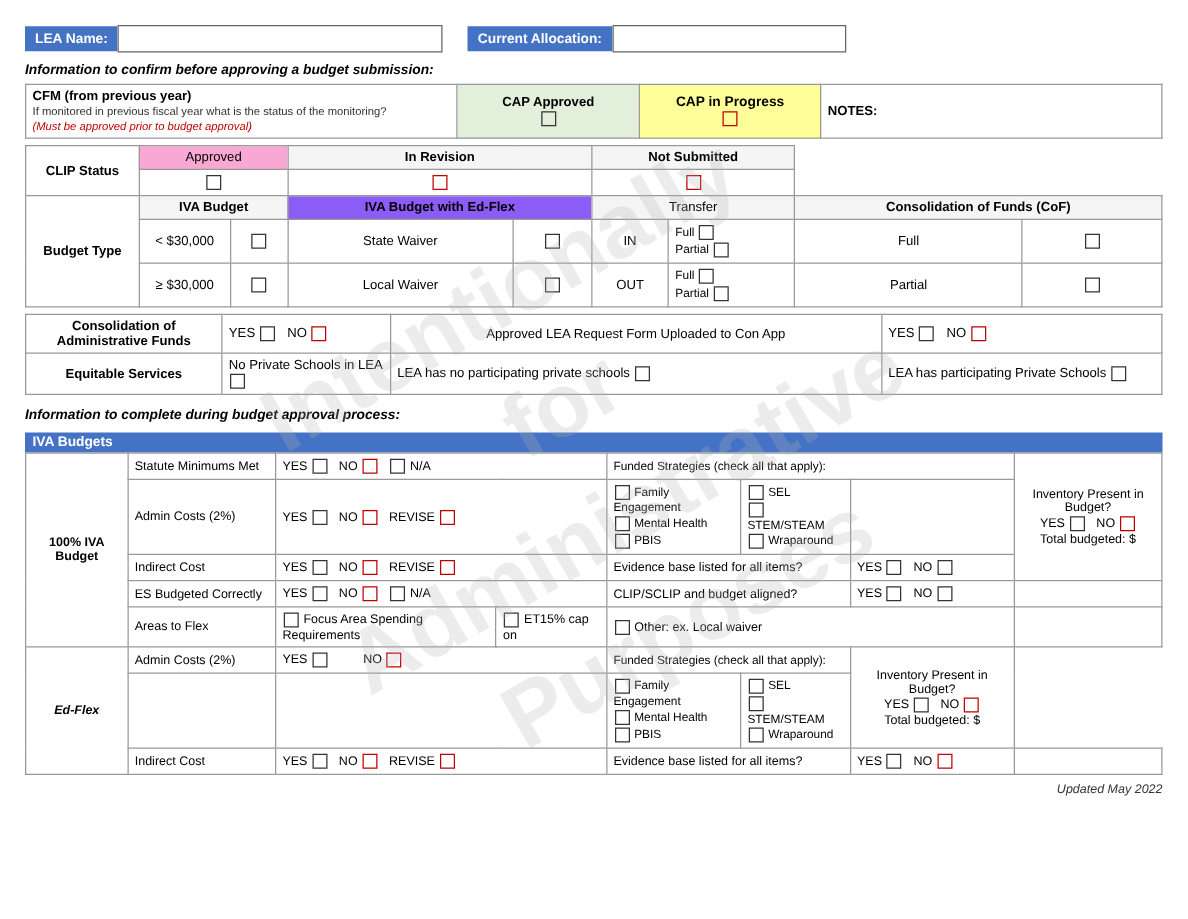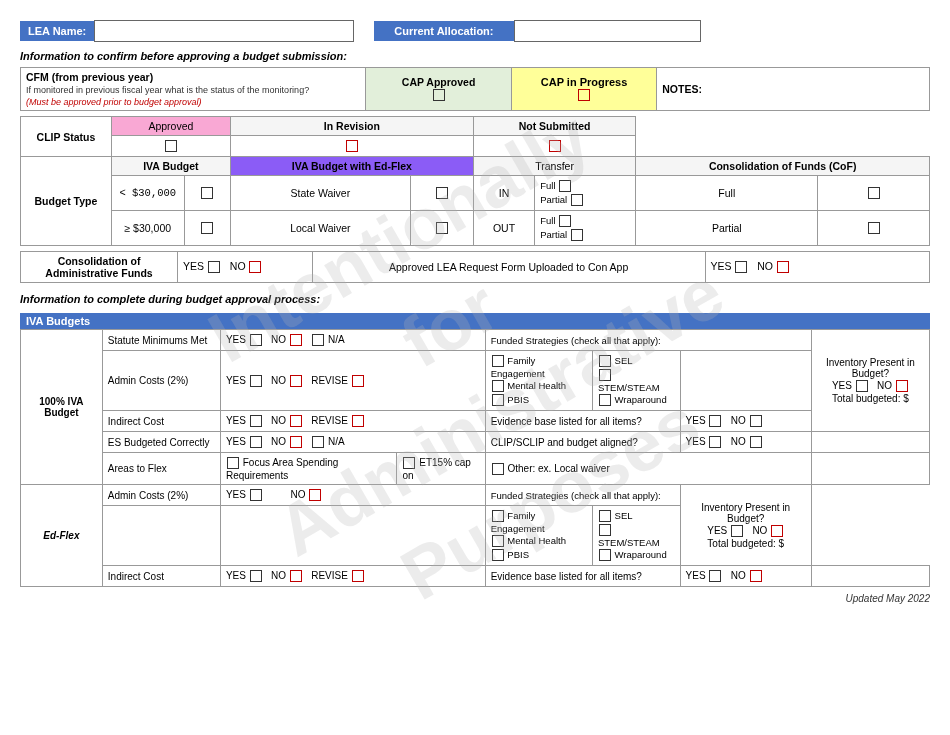--- a/index.html
+++ b/index.html
@@ -41,21 +41,21 @@
     .lea-name-input {
       border: 1px solid #666;
       min-width: 260px;
       height: 22px;
       padding: 2px 4px;
     }
     .current-alloc-label {
       background: #4472C4;
       color: white;
       font-weight: bold;
-      padding: 4px 20px;
+      padding: 4px 8px;
       font-size: 11px;
       margin-left: 20px;
       text-align: center;
     }
     .current-alloc-input {
       border: 1px solid #666;
       min-width: 120px;
       height: 22px;
       padding: 2px 4px;
     }
@@ -220,21 +220,21 @@
   </tr>
 
   <tr>
     <td rowspan="3" style="font-weight:bold; text-align:center; width:10%;"><span>Budget Type</span></td>
     <td colspan="2" class="text-center" style="font-weight:bold; background:#f5f5f5;"><span>IVA Budget</span></td>
     <td colspan="2" class="text-center" style="font-weight:bold; background:#8b5cf6;"><span>IVA Budget with Ed-Flex</span></td>
     <td colspan="2" class="text-center" style="font-weight:normal; background:#f5f5f5;"><span>Transfer</span></td>
     <td colspan="3" class="text-center" style="font-weight:bold; background:#f5f5f5;"><span>Consolidation of Funds (CoF)</span></td>
   </tr>
   <tr>
-    <td style="width:8%; text-align:center;font-family:Liberation Mono, monospace;"><span>&lt; $30,000</span></td>
+    <td style="width:8%; text-align:center;"><span>&lt; $30,000</span></td>
     <td style="text-align:center;"><span class="checkbox-outline"></span></td>
     <td style="text-align:center;"><span>State Waiver</span></td>
     <td style="text-align:center;"><span class="checkbox-outline"></span></td>
     <td style="text-align:center;"><span>IN</span></td>
     <td style="font-size:9.5px;">
       <div><span>Full</span> <span class="checkbox-outline"></span></div>
       <div><span>Partial</span> <span class="checkbox-outline"></span></div>
     </td>
     <td style="text-align:center;"><span>Full</span></td>
     <td style="text-align:center;"><span class="checkbox-outline"></span></td>
@@ -266,20 +266,35 @@
       <span>NO</span>
       <span class="checkbox-outline-red"></span>
     </td>
     <td style="text-align:center; width:35%;">Approved LEA Request Form Uploaded to Con App</td>
     <td style="width:20%;">
       <span>YES</span>
       <span class="checkbox-outline"></span>
       &nbsp;
       <span>NO</span>
       <span class="checkbox-outline-red"></span>
+    </td>
+  </tr>
+  <tr>
+    <td style="font-weight:bold; text-align:center;">Equitable Services</td>
+    <td colspan="1">
+      <span>No Private Schools in LEA</span>
+      <span class="checkbox-outline"></span>
+    </td>
+    <td>
+      <span>LEA has no participating private schools</span>
+      <span class="checkbox-outline"></span>
+    </td>
+    <td>
+      <span>LEA has participating Private Schools</span>
+      <span class="checkbox-outline"></span>
     </td>
   </tr>
 </tbody>
   </table>
 
 <div class="section-info-title">Information to complete during budget approval process:</div>
 
 <div class="section-header">IVA Budgets</div>
 
 <table class="iva-budgets-table" style="margin-bottom:2px;">

